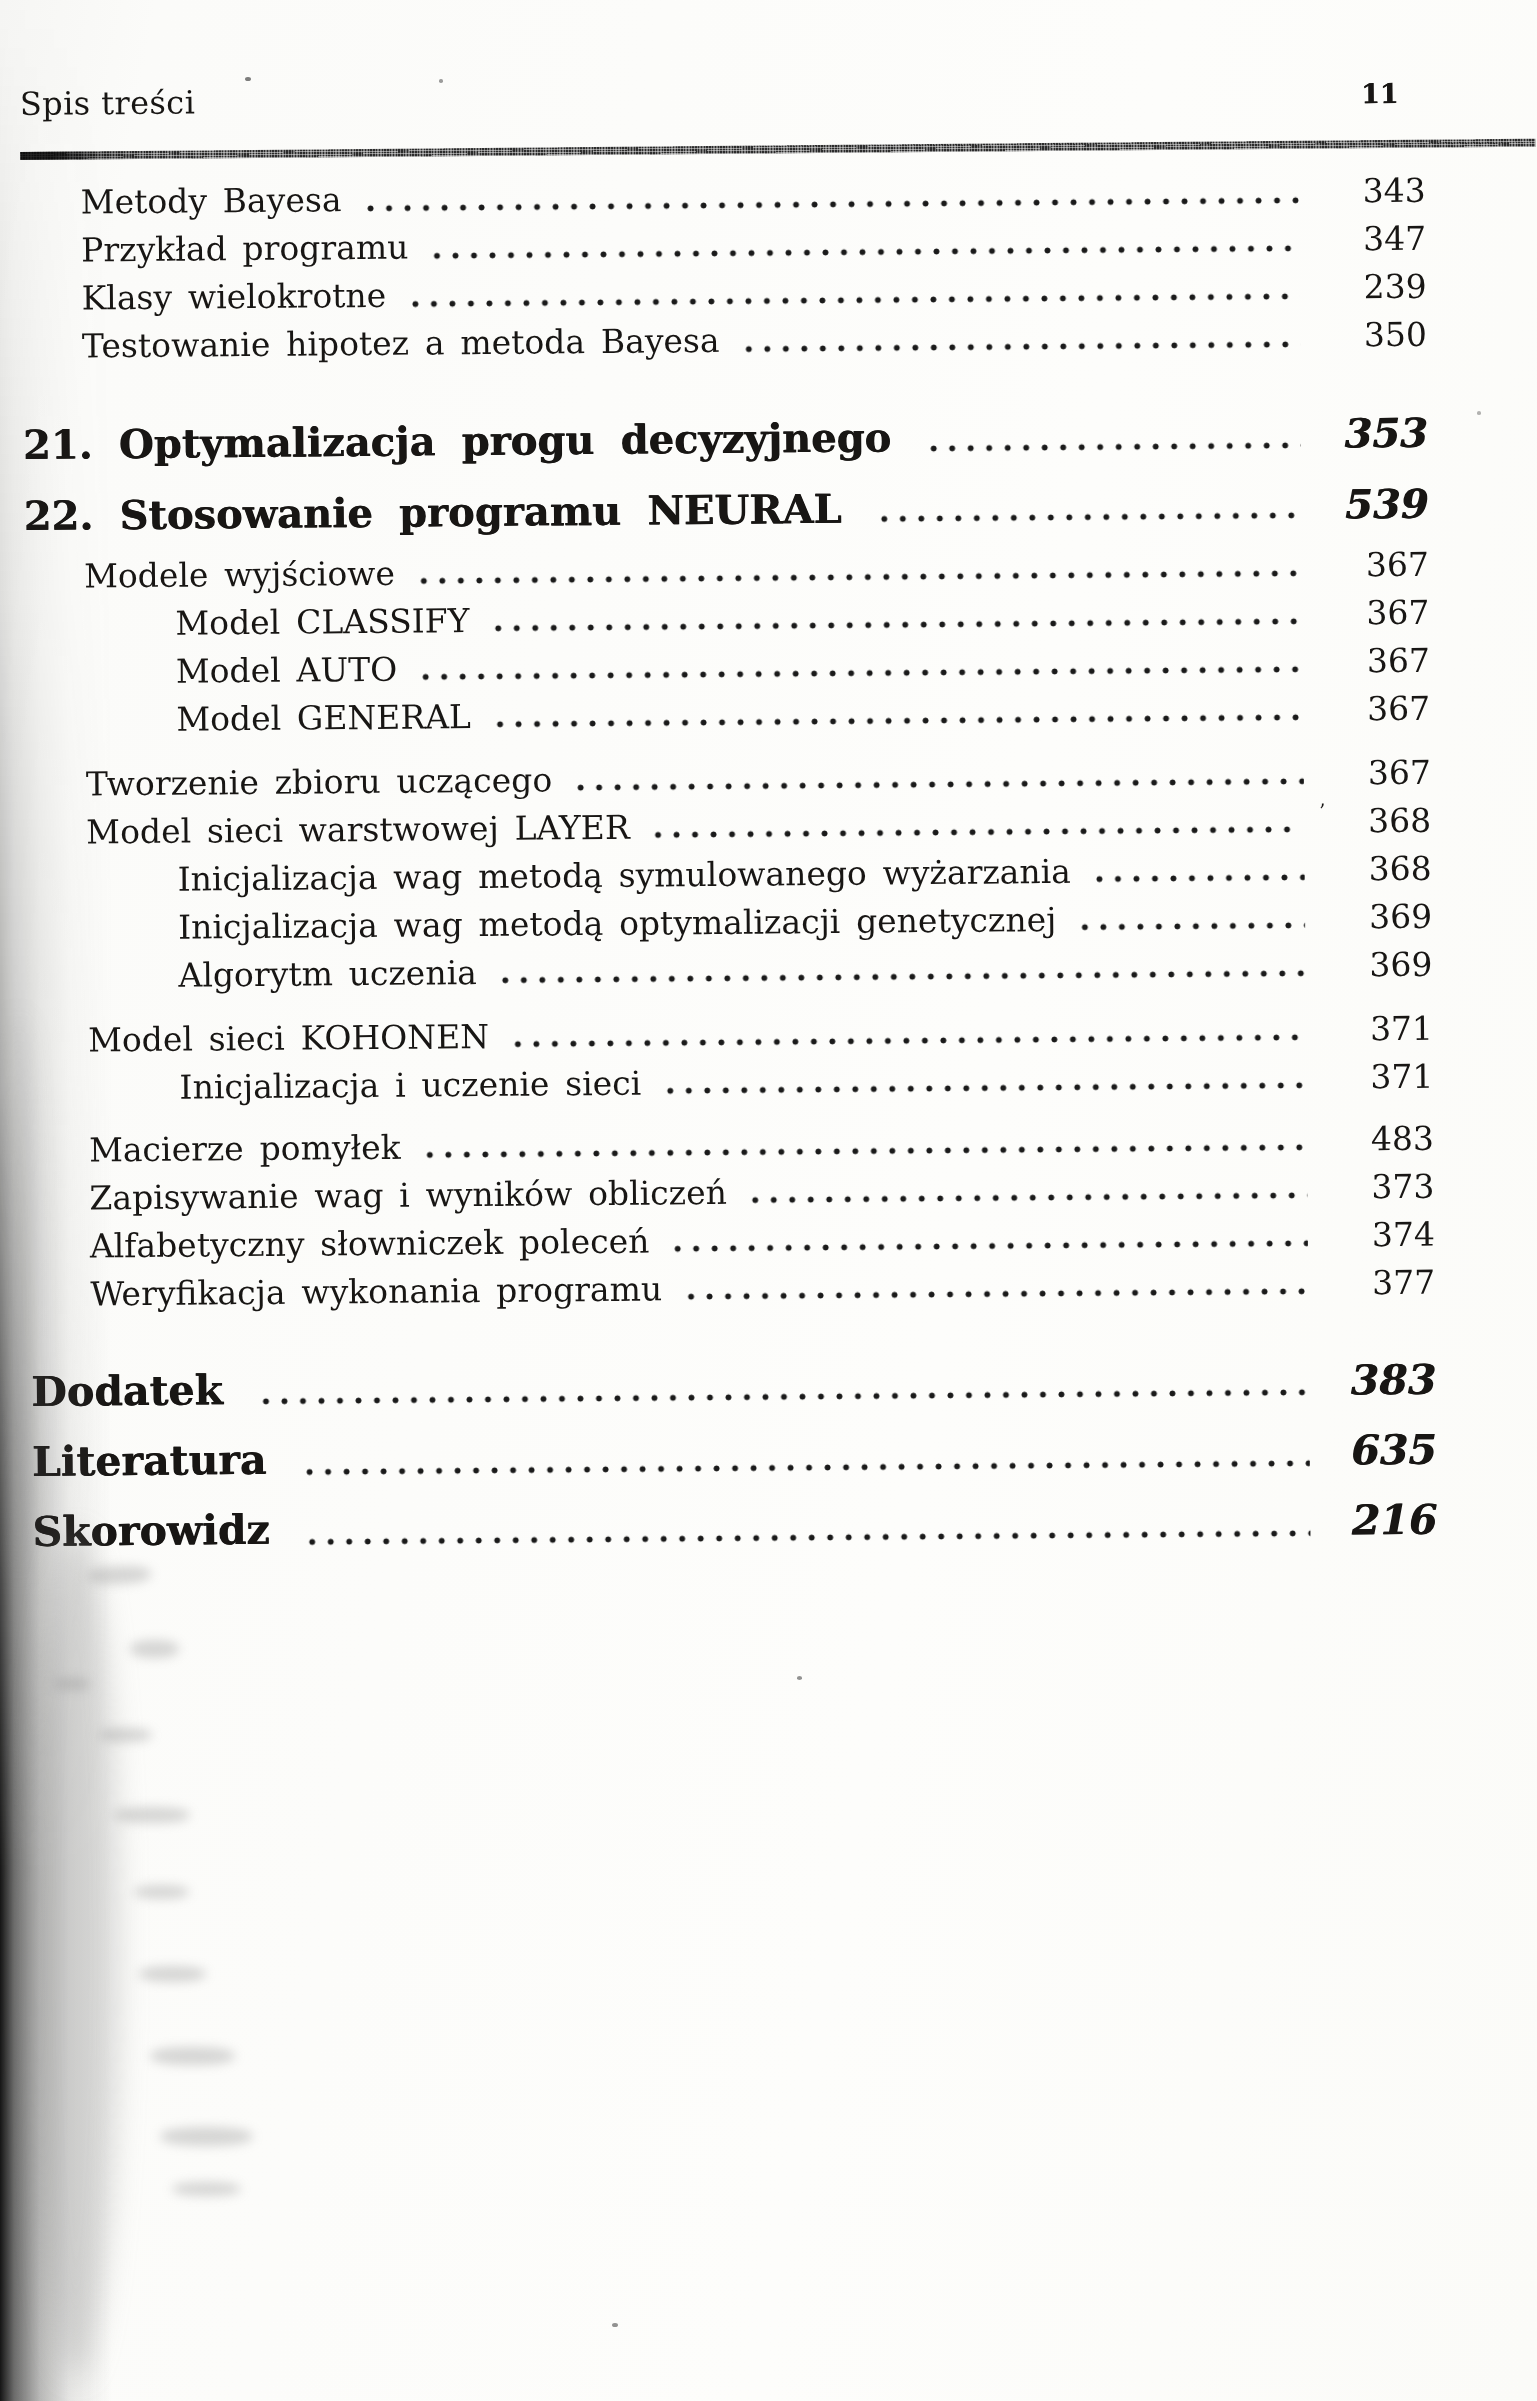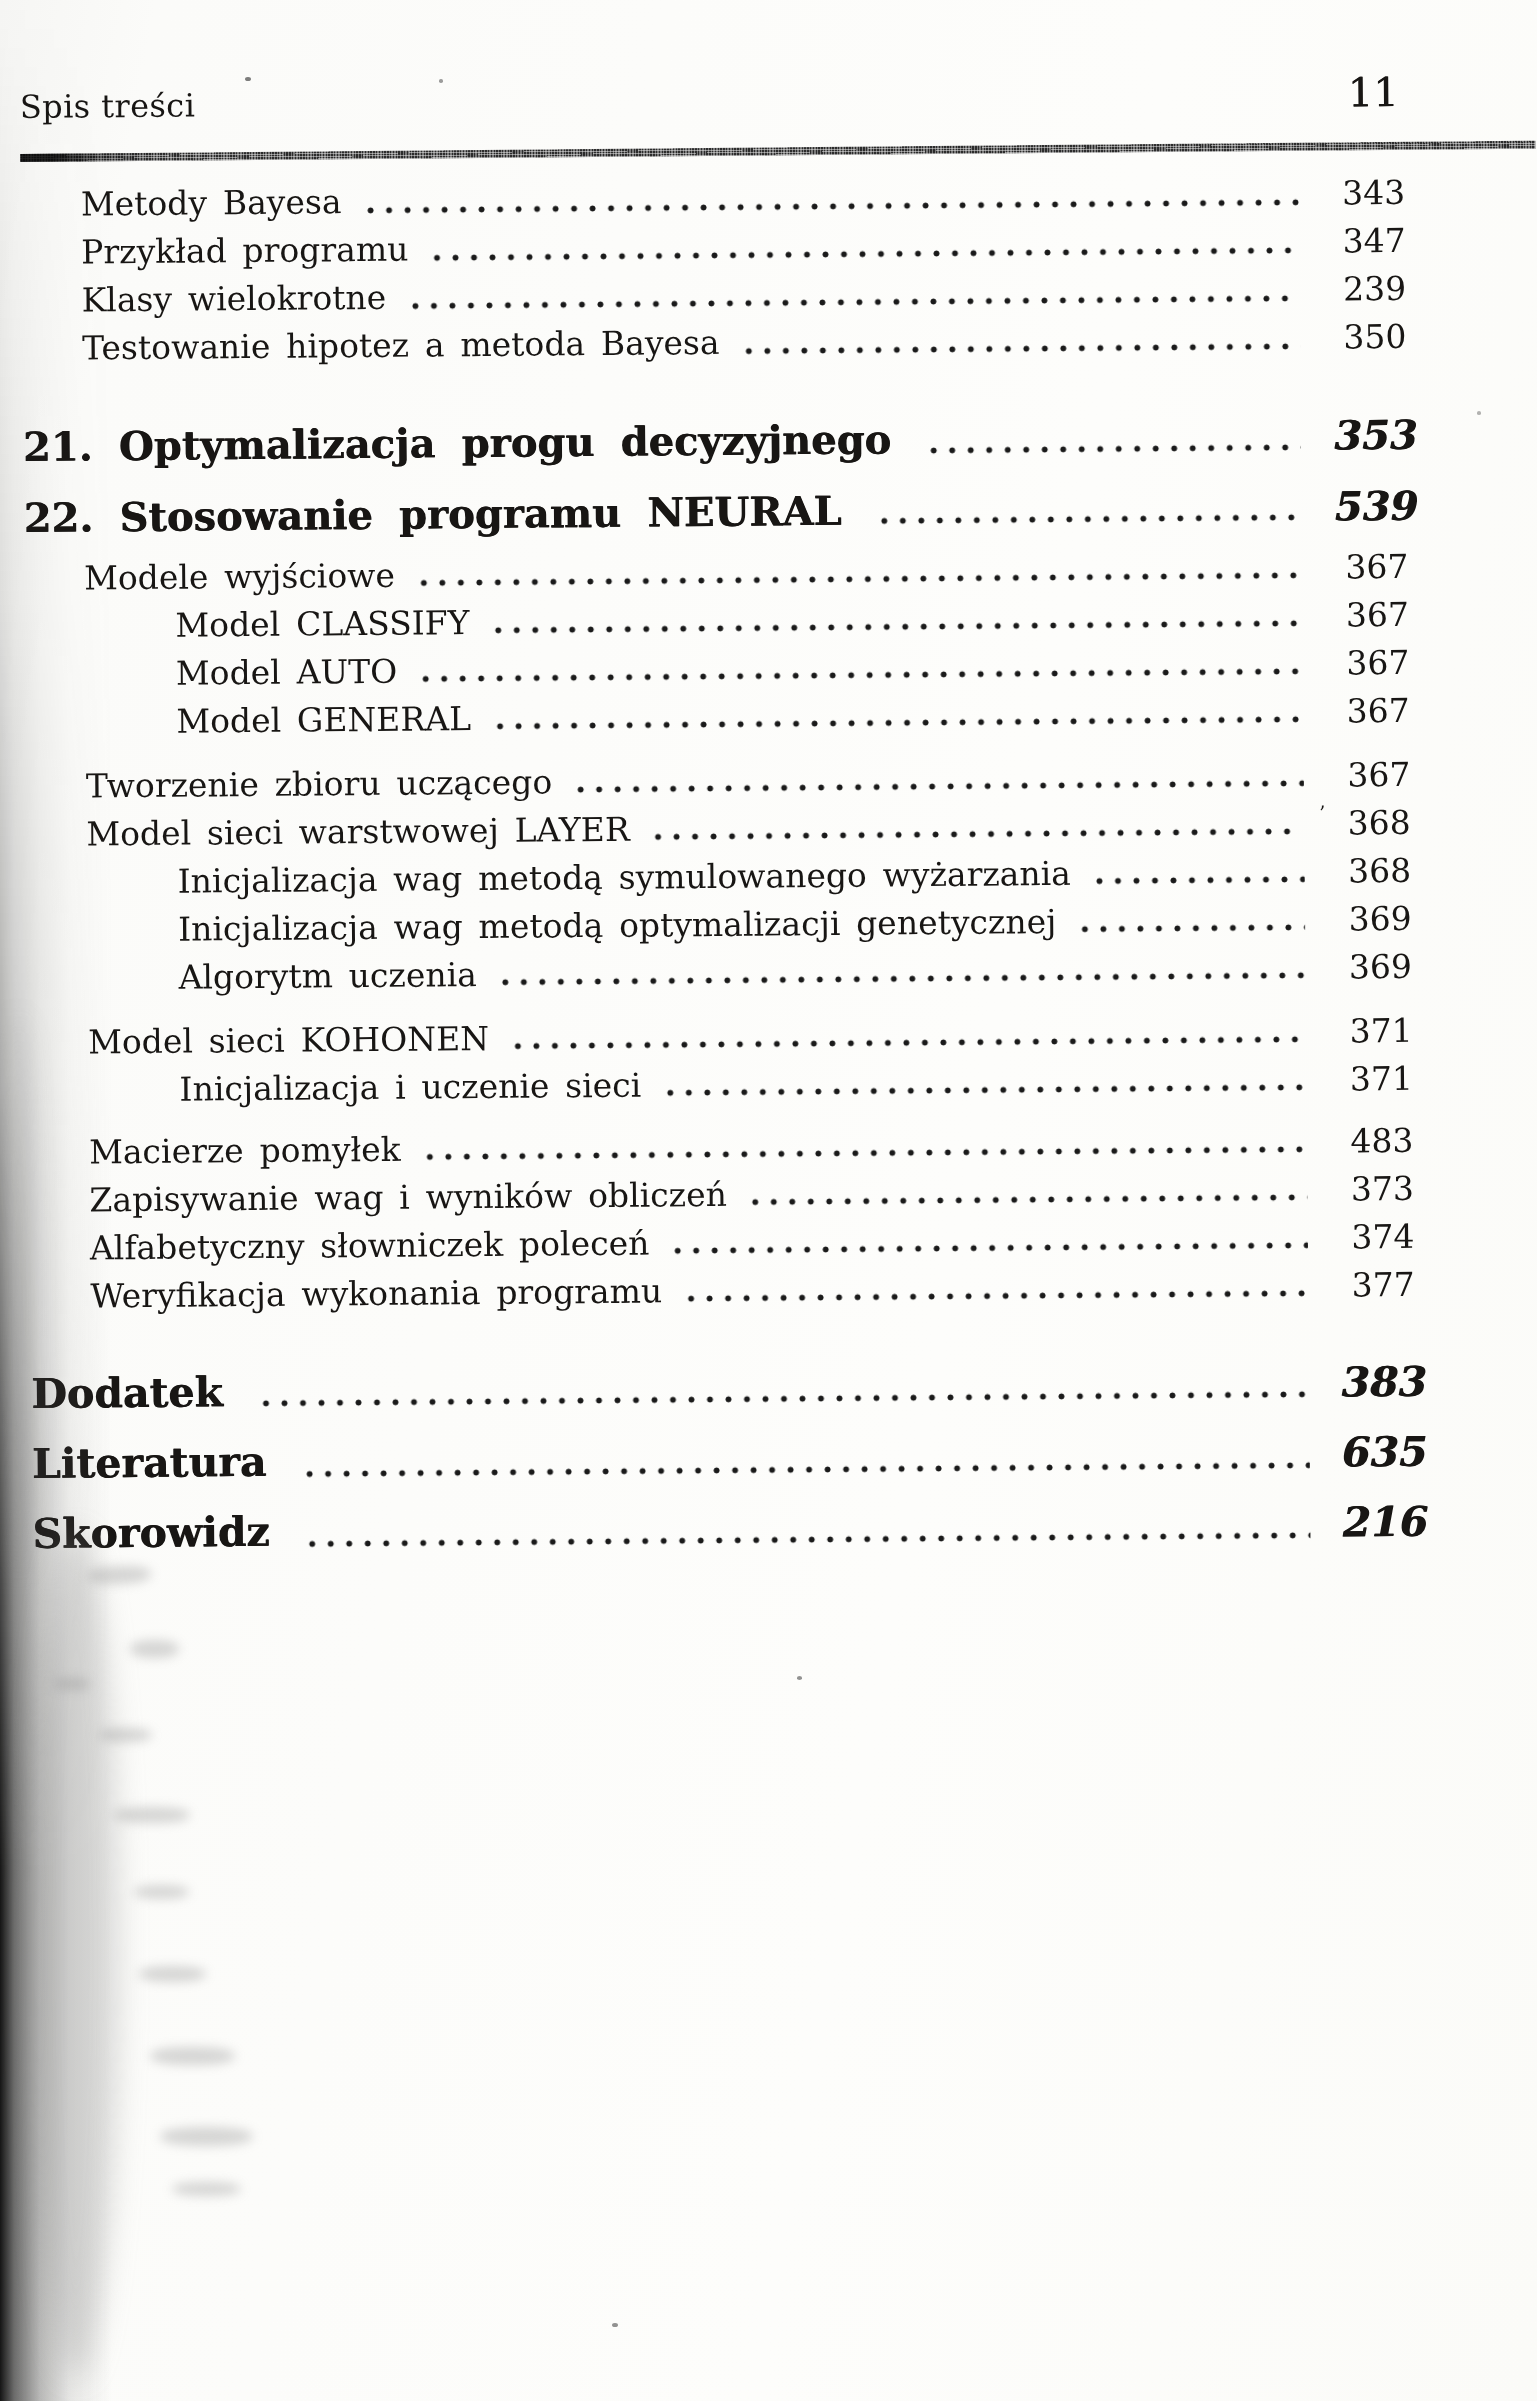--- a/index.html
+++ b/index.html
@@ -25,21 +25,21 @@
     transform: rotate(-0.5deg);
     transform-origin: 0 0;
   }
 
   
   .hdr {
     display: flex; align-items: baseline; justify-content: space-between;
     padding-right: 26.4px;
   }
   .hdr-title { font-size: 32px; line-height: 39px; letter-spacing: 0.4px; }
-  .hdr-num   { font-size: 40px; line-height: 39px; font-weight: 400; text-shadow: 0.5px 0 0 currentColor; }
+  .hdr-num   { font-size: 27px; line-height: 39px; font-weight: 700; text-shadow: 0.5px 0 0 currentColor; }
 
   
   .rule {
     margin-top: 27px;
     width: 1515px;
     height: 8px;
     background:
       linear-gradient(90deg, rgba(10,10,10,0.85) 0 35px, rgba(10,10,10,0.25) 79px, rgba(10,10,10,0) 141px),
       repeating-linear-gradient(0deg, rgba(255,255,255,0.45) 0 0.9px, rgba(255,255,255,0) 0.9px 2.6px),
       repeating-linear-gradient(90deg, #2c2c2c 0 1.4px, #7a7a7a 1.4px 2.8px);
@@ -56,21 +56,21 @@
   .row .lbl { line-height: 1; white-space: nowrap; }
   .row .leader {
     flex: 1;
     height: 7px;
     margin: 0 23px 4.4px 16px;
     background-image: radial-gradient(circle, #1a1a1a 2.6px, rgba(0,0,0,0) 3.3px);
     background-size: 18.5px 7px;
     background-repeat: repeat-x;
     background-position: 3.5px center;
   }
-  .row .pg { line-height: 1; width: 104px; text-align: center; white-space: nowrap; }
+  .row .pg { line-height: 1; width: 104px; text-align: right; white-space: nowrap; }
   .row .stray {
     display: inline-block;
     font-size: 19.4px; line-height: 1;
     transform: translateY(-16px);
     margin-right: 1.8px;
   }
 
   .lvl1 { padding-left: 60px; }
   .lvl2 { padding-left: 151px; }
 

